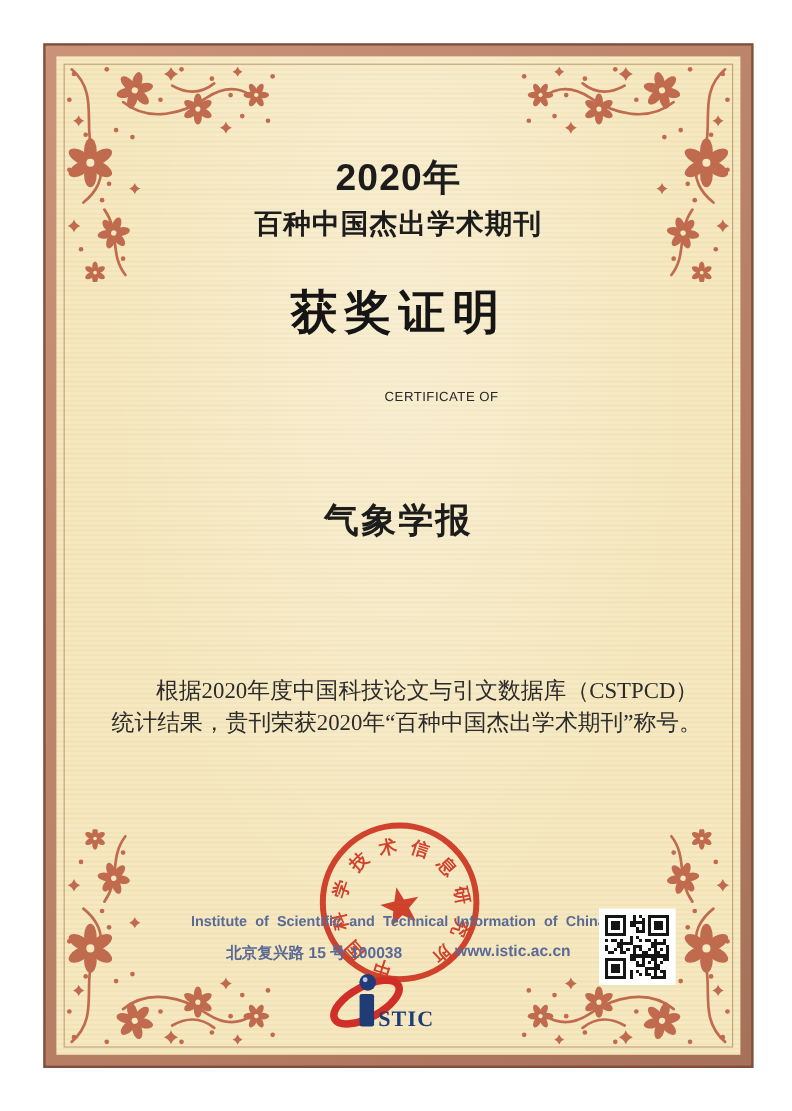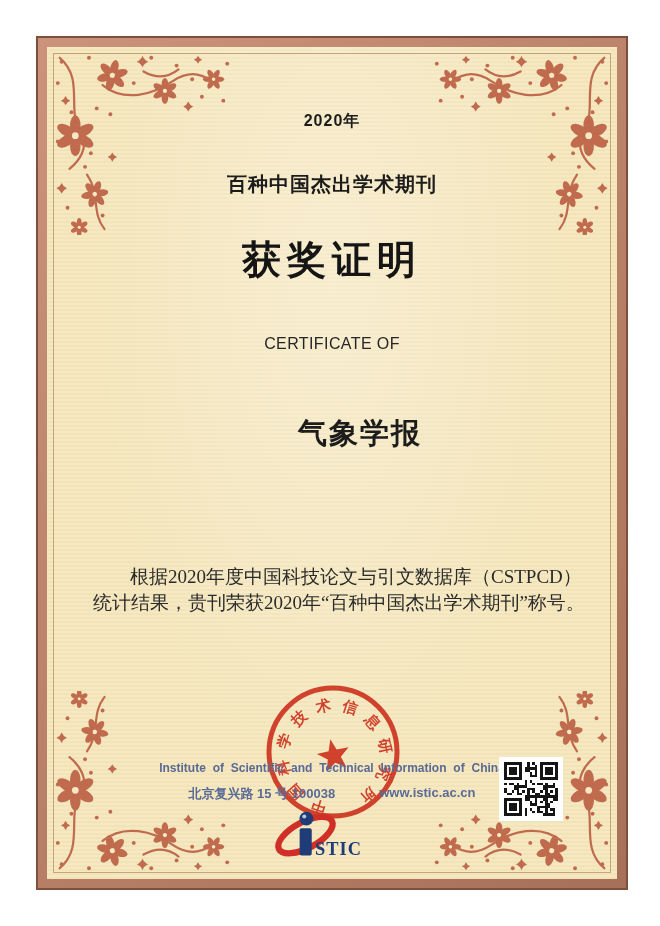--- a/index.html
+++ b/index.html
@@ -11,26 +11,26 @@
       radial-gradient(ellipse at 50% 28%, rgba(255,255,255,.28), rgba(255,255,255,0) 62%),
       repeating-linear-gradient(0deg, rgba(166,124,45,.055) 0 2px, rgba(0,0,0,0) 2px 4px),
       var(--paper);}
   .paper::after{content:'';position:absolute;inset:6px;border:1px solid rgba(150,100,60,.5);pointer-events:none;}
   .orn{position:absolute;width:185px;height:185px;color:var(--ornament);}
   .orn-tl{left:3px;top:3px;}
   .orn-tr{right:3px;top:3px;transform:scaleX(-1);}
   .orn-bl{left:3px;bottom:3px;transform:scaleY(-1);}
   .orn-br{right:3px;bottom:3px;transform:scale(-1,-1);}
   .ctr{position:absolute;left:0;width:100%;text-align:center;white-space:nowrap;}
-  .year{top:64px;font-size:16px;font-weight:bold;color:var(--ink);letter-spacing:1px;}
-  .award{top:124px;font-size:20px;font-weight:bold;color:var(--ink);letter-spacing:1px;text-align:center;}
+  .year{top:80px;font-size:31px;font-weight:bold;color:var(--ink);letter-spacing:1px;}
+  .award{top:124px;font-size:23px;font-weight:bold;color:var(--ink);letter-spacing:1px;text-align:center;}
   .cert-title{top:186px;font-family:"Liberation Serif",serif;font-size:39px;font-weight:600;color:#151515;letter-spacing:6px;}
-  .en1{top:288px;font-size:16px;color:#262626;letter-spacing:.4px;}
+  .en1{top:278px;font-size:11px;color:#262626;letter-spacing:.4px;padding-left:36px;}
   .en2{top:300px;font-size:15px;color:#262626;letter-spacing:.3px;}
-  .journal{top:367px;font-size:29px;font-weight:bold;color:var(--ink);letter-spacing:2px;padding-left:28px;}
+  .journal{top:367px;font-size:29px;font-weight:bold;color:var(--ink);letter-spacing:2px;}
   .body-text{position:absolute;left:46px;top:517px;font-family:"Liberation Serif",serif;
       font-size:19px;line-height:25.8px;color:#2b2b2b;text-align:left;}
   .body-text .bl{white-space:nowrap;}
   .body-text .indent{text-indent:37px;}
   .date{top:619px;font-family:"Liberation Serif",serif;font-size:16px;color:#333;}
   .stamp{position:absolute;left:216px;top:635px;width:140px;height:140px;opacity:.88;mix-blend-mode:multiply;}
   .stamp-ring{fill:none;stroke:var(--stamp-red);stroke-width:5;}
   .stamp-star{fill:var(--stamp-red);}
   .stamp-char{font-family:"Liberation Serif",serif;font-size:15px;font-weight:bold;fill:var(--stamp-red);text-anchor:middle;}
   .issuer-cn{top:688px;font-size:14.5px;font-weight:bold;color:var(--issuer-cn);letter-spacing:1.5px;}

